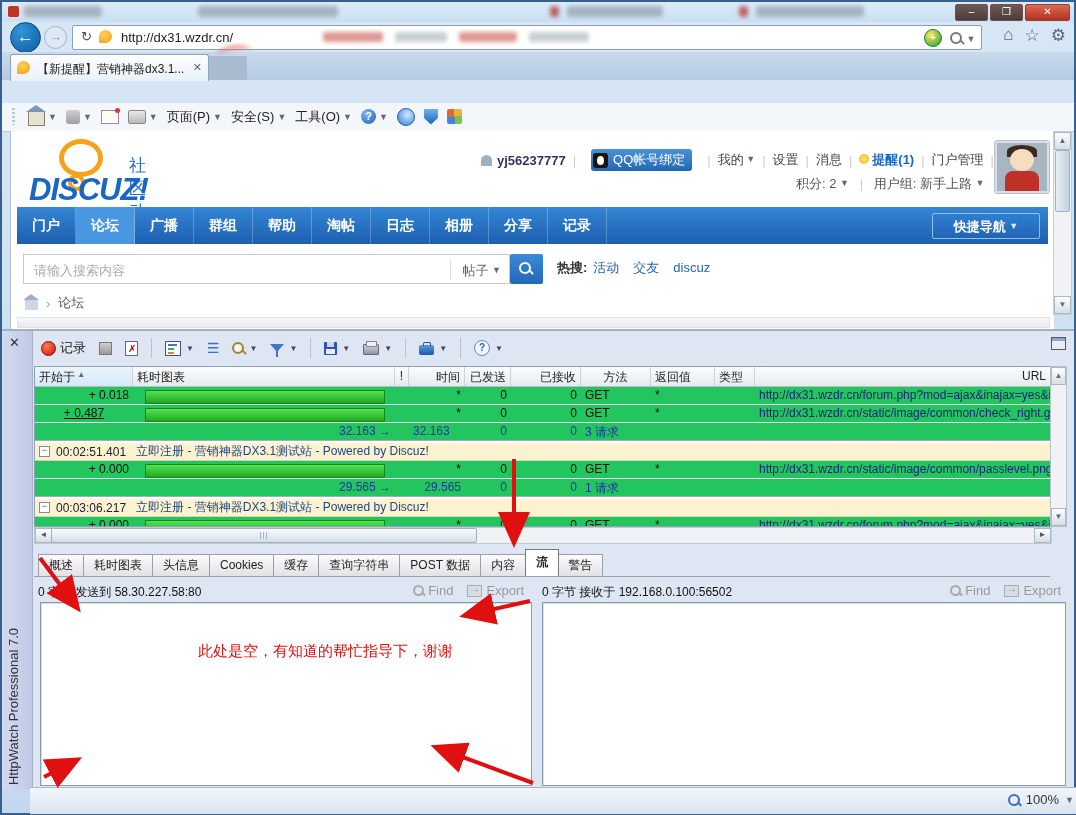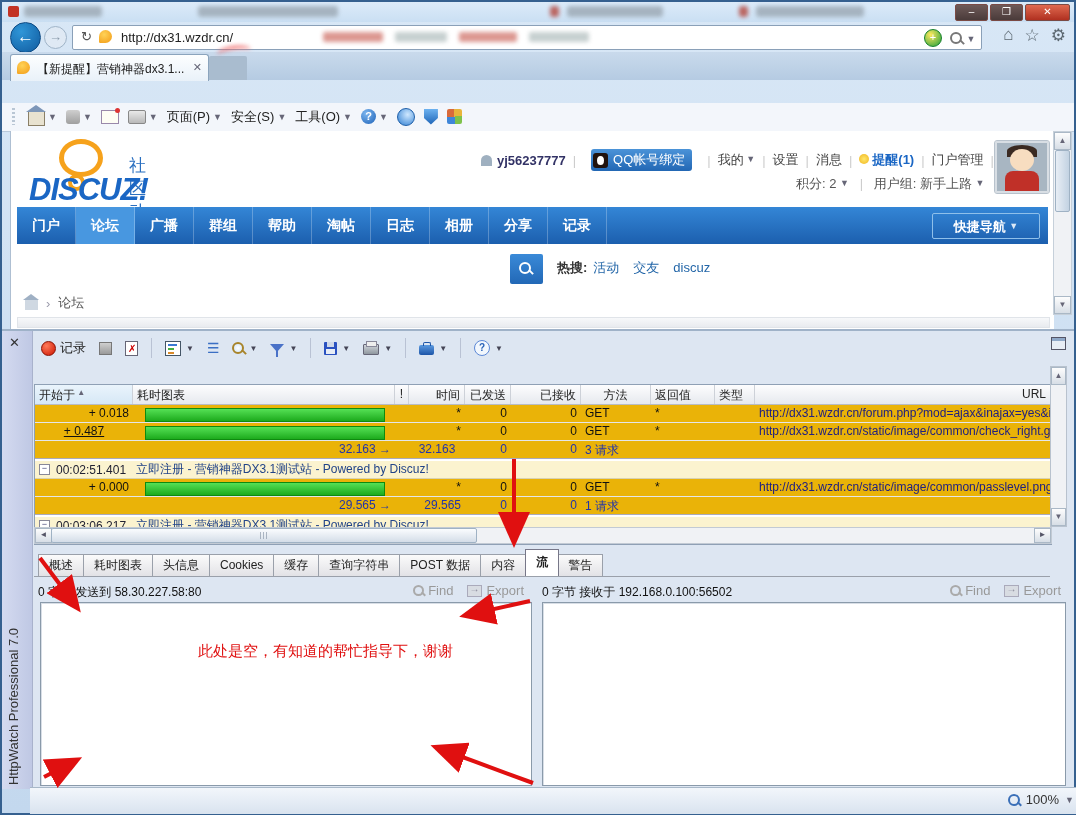--- a/index.html
+++ b/index.html
@@ -125,21 +125,21 @@
   .ic-save{width:13px;height:13px;background:#2a51c0;border-radius:1px;position:relative;}
   .ic-save::before{content:"";position:absolute;left:3px;top:0;width:7px;height:5px;background:#cfd8e8;}
   .ic-save::after{content:"";position:absolute;left:2px;top:7px;width:9px;height:5px;background:#e8edf5;}
   .ic-print{width:14px;height:9px;background:linear-gradient(#cfd4da,#8f979f);border:1px solid #667;border-radius:1px;position:relative;margin-top:3px;}
   .ic-print::before{content:"";position:absolute;left:2px;top:-4px;width:9px;height:4px;background:#eee;border:1px solid #889;}
   .ic-toolbox{width:15px;height:10px;background:linear-gradient(#5b9ae0,#1d55a8);border-radius:2px;position:relative;margin-top:3px;}
   .ic-toolbox::before{content:"";position:absolute;left:4px;top:-3px;width:6px;height:3px;border:1px solid #1d55a8;border-bottom:none;border-radius:2px 2px 0 0;}
   .ic-helpq{width:14px;height:14px;border-radius:50%;border:1px solid #5b87d6;background:#f2f7fd;color:#2a62b8;font-size:10px;font-weight:bold;text-align:center;line-height:13px;}
   .ic-dock{position:absolute;right:8px;top:6px;width:13px;height:11px;border:1px solid #556;background:#e8edf5;box-shadow:inset 0 3px 0 #8fa8c8;}
   
-  .hwtable{position:absolute;left:32px;top:53px;width:1016px;height:159px;background:#eab308;border:1px solid #8fa0b5;overflow:hidden;}
+  .hwtable{position:absolute;left:32px;top:35px;width:1016px;height:159px;background:#22c55e;border:1px solid #8fa0b5;overflow:hidden;}
   .thead{display:flex;height:19px;background:linear-gradient(#fdfdfe,#e6e9ee);border-bottom:1px solid #b8bcc4;}
   .th{font-size:12px;color:#222;padding:2px 4px 0 4px;border-right:1px solid #cdd1d8;white-space:nowrap;overflow:hidden;box-sizing:border-box;}
   .th.first{background:linear-gradient(#eaf4fc,#d6e8f6);}
   .sortup{font-size:8px;color:#667;vertical-align:4px;}
   .trow{display:flex;height:17px;border-bottom:1px solid #e4e6ea;font-size:12px;color:#111;}
   .td{padding:1px 4px 0 4px;white-space:nowrap;overflow:hidden;box-sizing:border-box;}
   .bar{margin:2px 0 0 8px;width:238px;height:12px;background:linear-gradient(#55e055,#1daa1d);border:1px solid #0f8a0f;}
   .trow.summary{color:#2234aa;border-bottom:1px solid #aab;}
   .trow.summary .td{font-weight:normal;}
   .trow.group{background:#fbf3cf;border-top:2px solid #fff;border-bottom:1px solid #d8d2b2;color:#223;align-items:center;}
@@ -325,20 +325,25 @@
         <div class="bnitem">帮助</div>
         <div class="bnitem">淘帖</div>
         <div class="bnitem">日志</div>
         <div class="bnitem">相册</div>
         <div class="bnitem">分享</div>
         <div class="bnitem">记录</div>
       </div>
     <div class="quicknav" style="top:82px"><span>快捷导航</span> <span class="caret" style="color:#dce9f6">▼</span></div>
 
     <div class="searchrow">
+      <div class="sinput">
+        <span class="splaceholder">请输入搜索内容</span>
+        <span class="divider"></span>
+        <span class="stype"><span>帖子</span> <span class="caret">▼</span></span>
+      </div>
       <div class="sbtnblue"><span class="cssmag"></span></div>
       <div class="hot">
         <b>热搜:</b><span id="hotlinks"><a href="#">活动</a><a href="#">交友</a><a href="#">discuz</a></span>
       </div>
     </div>
 
     <div class="crumb">
       <span class="ic-homesmall"></span>
       <span style="color:#99a">›</span>
       <span>论坛</span>
@@ -445,21 +450,21 @@
             <div class="td" style="width: 70px; text-align: right;">0</div>
             <div class="td" style="width: 70px; text-align: left;">GET</div>
             <div class="td" style="width: 64px; text-align: left;">*</div>
             <div class="td" style="width: 40px; text-align: left;"></div>
             <div class="td urlcell" style="width: 296px; text-align: left;">http://dx31.wzdr.cn/static/image/common/check_right.gif</div>
           </div>
           <div class="trow summary">
             <div class="td" style="width: 98px; text-align: right;"></div>
             <div class="td" style="width: 262px; text-align: right;">32.163 →</div>
             <div class="td" style="width: 14px; text-align: center;"></div>
-            <div class="td" style="width: 56px; text-align: center;">32.163</div>
+            <div class="td" style="width: 56px; text-align: left;">32.163</div>
             <div class="td" style="width: 46px; text-align: right;">0</div>
             <div class="td" style="width: 70px; text-align: right;">0</div>
             <div class="td" style="width: 134px; text-align: left;">3 请求</div>
           </div>
           <div class="trow group">
             <span class="gbox">−</span>
             <span class="gtime">00:02:51.401</span>
             <span class="gtitle">立即注册 - 营销神器DX3.1测试站 - Powered by Discuz!</span>
           </div>
           <div class="trow request">

